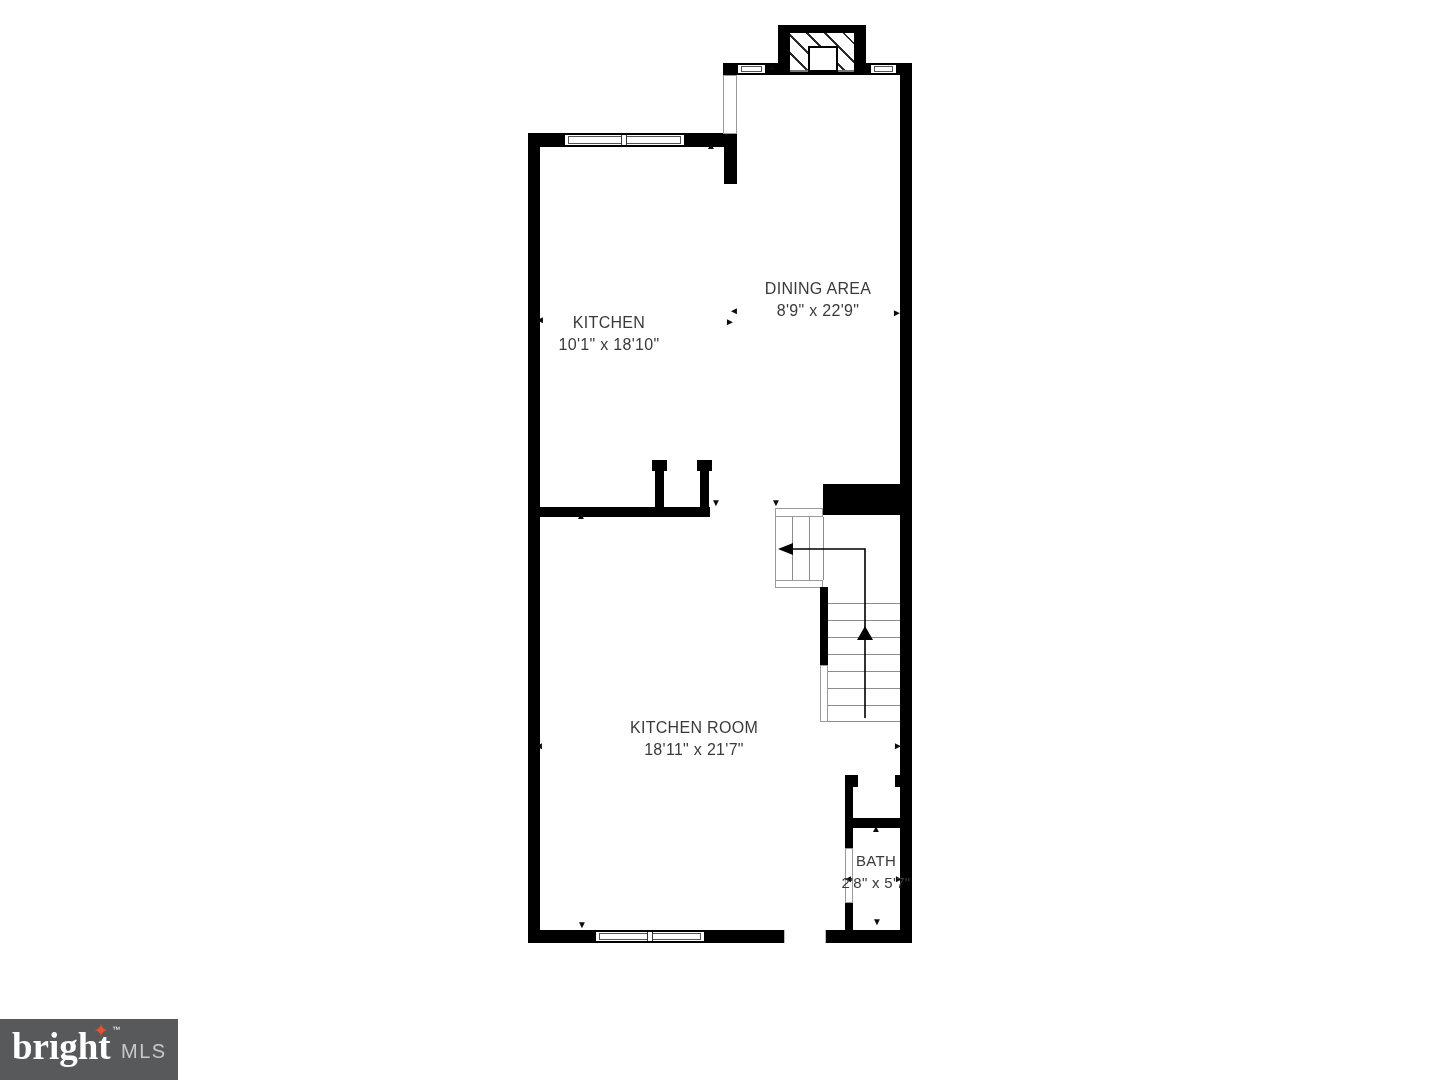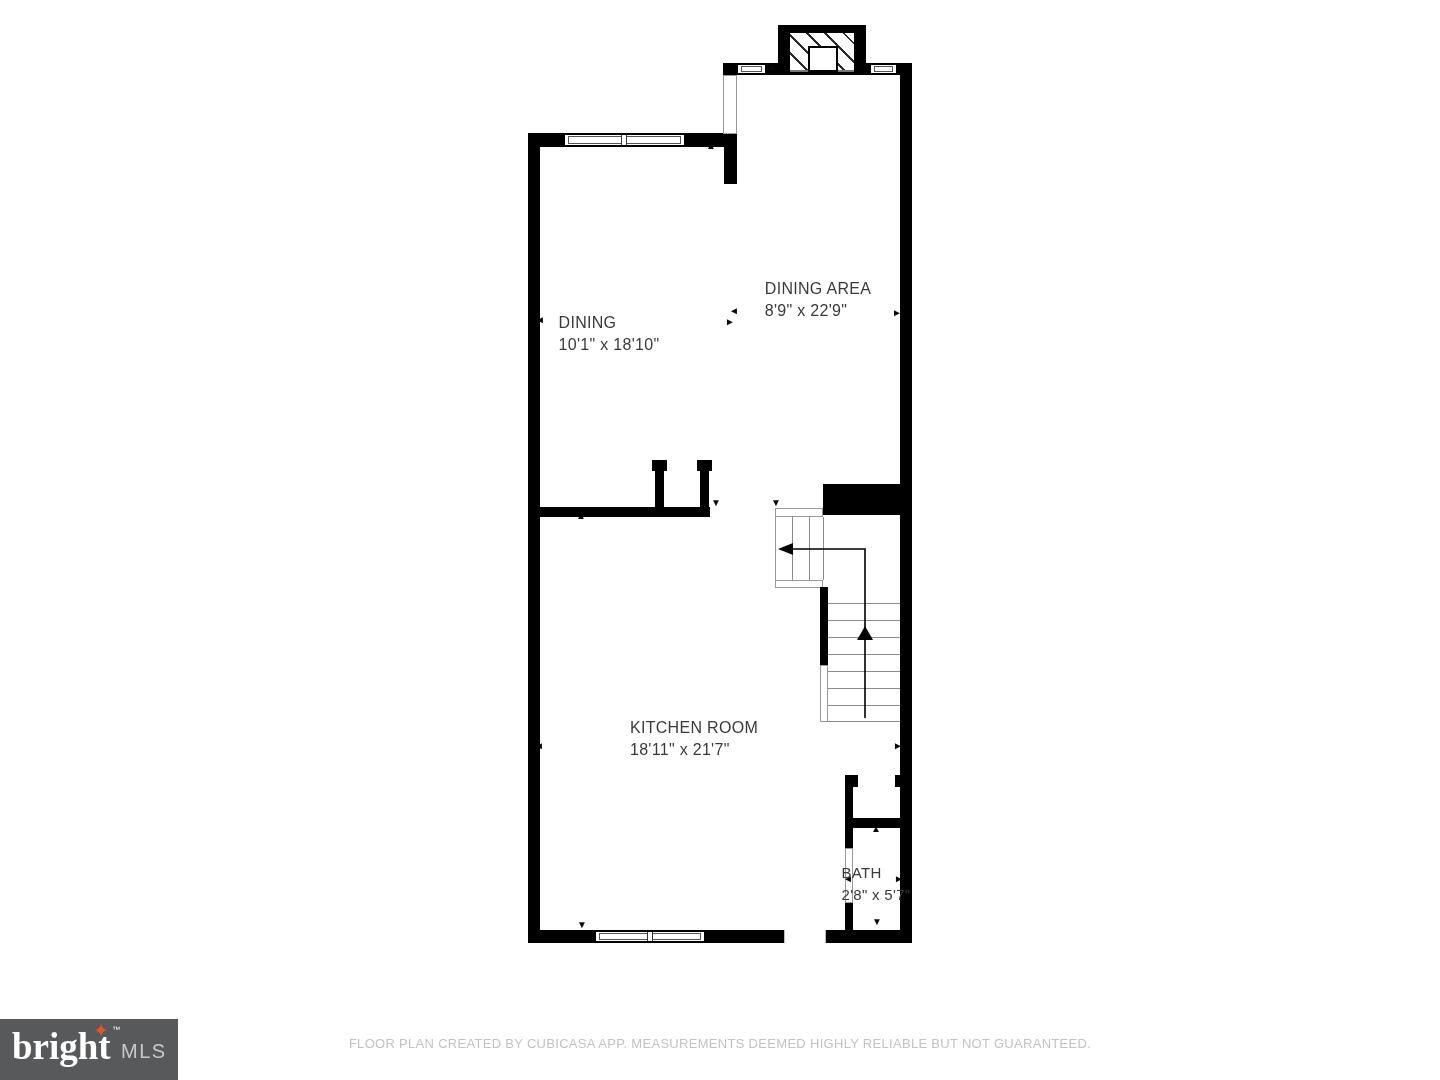--- a/index.html
+++ b/index.html
@@ -17,23 +17,23 @@
   .fpbox{position:absolute;background:#ffffff;border:2px solid #000000;box-sizing:border-box;}
   .stairs-upper{position:absolute;background:
      repeating-linear-gradient(to right,rgba(0,0,0,0) 0 16px,#8c8c8c 16px 17px);
      border-left:1px solid #9a9a9a;box-sizing:border-box;}
   .stairs-lower{position:absolute;background:
      repeating-linear-gradient(to bottom,rgba(0,0,0,0) 0 16px,#8c8c8c 16px 17px);
      border-bottom:1px solid #8c8c8c;box-sizing:border-box;}
   .thinline{position:absolute;background:#8c8c8c;}
   .arr{position:absolute;font-size:10px;line-height:10px;color:#0a0a0a;width:12px;height:12px;
        text-align:center;pointer-events:none;}
-  .room-label{position:absolute;transform:translateX(-50%);text-align:left;white-space:nowrap;
+  .room-label{position:absolute;transform:translateX(-50%);text-align:center;white-space:nowrap;
        color:#3a3a3a;font-size:16px;line-height:22px;letter-spacing:.3px;z-index:30;}
-  .room-label.small{font-size:15px;line-height:22px;margin-top:12px;}
+  .room-label.small{font-size:15px;line-height:22px;}
   #stair-arrows{position:absolute;left:0;top:0;pointer-events:none;z-index:25;}
   .footer-text{position:absolute;left:0;right:0;top:1036px;text-align:center;
        color:#c2c2c2;font-size:13px;letter-spacing:.3px;}
   .logo{position:absolute;left:0;top:1019px;width:178px;height:61px;background:#58595b;}
   .logo .bright{position:absolute;left:12px;top:6px;font-family:"Liberation Serif",serif;
        font-weight:bold;font-size:37px;line-height:44px;color:#ffffff;}
   .logo .star{position:absolute;left:93px;top:2px;font-size:19px;line-height:19px;color:#e4532a;}
   .logo .tm{position:absolute;left:112px;top:6px;font-size:8px;color:#ffffff;}
   .logo .mls{position:absolute;left:121px;top:17px;font-size:20px;line-height:30px;
        color:#c7c8c9;letter-spacing:1.5px;font-weight:400;}
@@ -117,37 +117,36 @@
   <span class="arr" style="left:770px;top:498px;">▼</span>
   <span class="arr" style="left:533px;top:741px;">◄</span>
   <span class="arr" style="left:892px;top:741px;">►</span>
   <span class="arr" style="left:870px;top:824px;">▲</span>
   <span class="arr" style="left:871px;top:917px;">▼</span>
   <span class="arr" style="left:842px;top:874px;">◄</span>
   <span class="arr" style="left:893px;top:874px;">►</span>
   <span class="arr" style="left:576px;top:920px;">▼</span>
 
   <div class="room-label" style="left:609px;top:312px;">
-    <div>DINING</div>
+    <div>KITCHEN</div>
     <div>10'1" x 18'10"</div>
   </div>
   <div class="room-label" style="left:818px;top:278px;">
     <div>DINING AREA</div>
     <div>8'9" x 22'9"</div>
   </div>
   <div class="room-label" style="left:694px;top:717px;">
     <div>KITCHEN ROOM</div>
     <div>18'11" x 21'7"</div>
   </div>
   <div class="room-label small" style="left:876px;top:850px;">
     <div>BATH</div>
     <div>2'8" x 5'7"</div>
   </div>
 
-  <div class="footer-text">FLOOR PLAN CREATED BY CUBICASA APP. MEASUREMENTS DEEMED HIGHLY RELIABLE BUT NOT GUARANTEED.</div>
 
   <div class="logo">
     <span class="bright">bright</span>
     <span class="star">✦</span>
     <span class="tm">™</span>
     <span class="mls">MLS</span>
   </div>
 
 </div>
 

